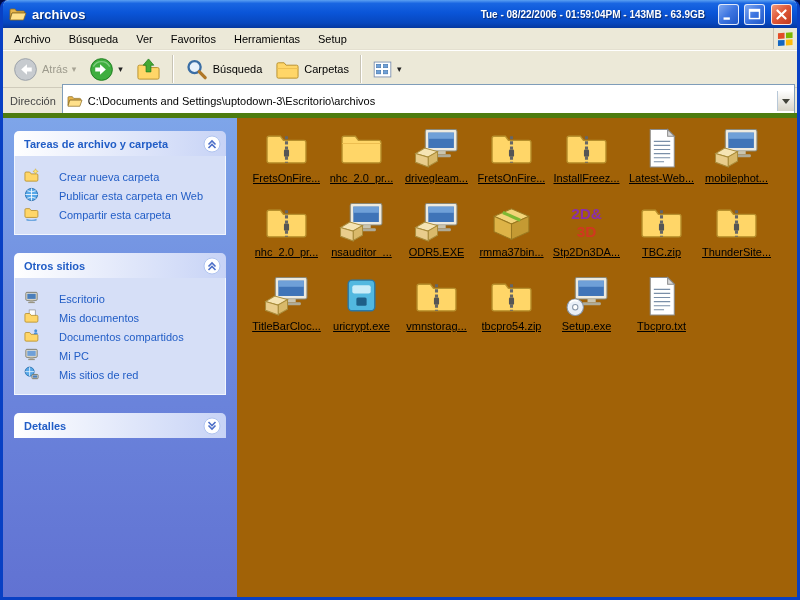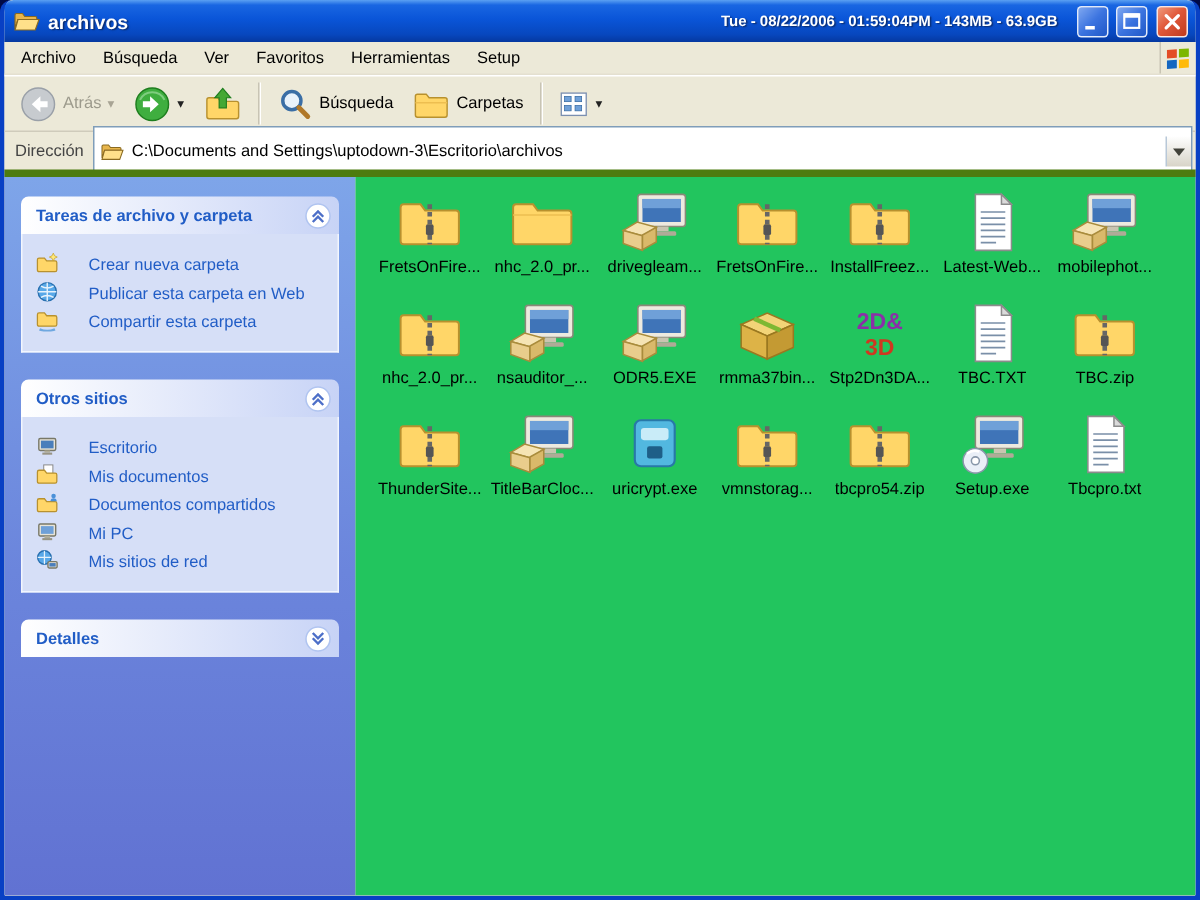--- a/index.html
+++ b/index.html
@@ -52,22 +52,22 @@
   .addr-icon svg { width:16px; height:14px; display:block; }
   .addr-text { flex:1; font-size:11px; color:#000; white-space:nowrap; overflow:hidden; }
   .addr-drop { width:17px; height:20px; background:linear-gradient(#FEFEFE,#D8D4C8);
                border-left:1px solid #B8C8D8; display:flex; align-items:center; justify-content:center; }
   .addr-drop::after { content:""; border:4px solid transparent; border-top:5px solid #42423A; margin-top:5px; }
 
   
   .main { flex:1; display:flex; border-top:5px solid #4d7c0f; overflow:hidden; }
   .sidebar { width:234px; flex:0 0 234px; padding:13px 11px;
              background:linear-gradient(180deg,#7EA5E9 0%,#6B85DC 55%,#6172D2 100%); overflow:hidden; }
-  .content { flex:1; background:#22c55e; padding:8px 13px 0 12px; display:grid;
-             grid-template-columns:repeat(7,75px); grid-auto-rows:74px; align-content:start; overflow:hidden; }
+  .content { flex:1; background:#a16207; padding:8px 13px 0 12px; display:grid;
+             grid-template-columns:repeat(7,75px); grid-auto-rows:74px; align-content:start; overflow:hidden;text-decoration:underline; }
 
   
   .sb-panel { margin-bottom:18px; }
   .sb-head { height:25px; background:linear-gradient(90deg,#FFFFFF 0%,#C7D3F6 100%);
              border-radius:5px 5px 0 0; display:flex; align-items:center; justify-content:space-between;
              padding:0 5px 0 10px; }
   .sb-title { color:#215DC6; font-weight:bold; font-size:11px; }
   .sb-chev svg { width:18px; height:18px; display:block; }
   .sb-body { background:#D6DFF7; border:1px solid #F2F6FE; border-top:none; padding:8px 4px 9px 9px; }
   .sb-item { display:flex; align-items:flex-end; gap:20px; margin:4px 0; cursor:default; }
@@ -466,30 +466,20 @@
             <svg viewBox="0 0 44 40">
               <text x="22" y="17" text-anchor="middle" font-size="15" font-weight="bold" fill="#8B2FA8">2D&amp;</text>
               <text x="22" y="34" text-anchor="middle" font-size="15" font-weight="bold" fill="#D03820">3D</text>
             </svg>
           </span>
           <span class="file-label">Stp2Dn3DA...</span>
         </div>
         <div class="file-tile">
           <span class="file-ic">
             <svg viewBox="0 0 44 40">
-              <path d="M11 1.5 H28 L34.5 8 V38 H11 Z" fill="#FFF" stroke="#8C8C8C"></path>
-              <path d="M28 1.5 L34.5 8 H28 Z" fill="#DADADA" stroke="#8C8C8C"></path>
-              <path d="M14.5 13 h16 M14.5 17 h16 M14.5 21 h16 M14.5 25 h16 M14.5 29 h16 M14.5 33 h10" stroke="#7A8FA8" stroke-width="1.1"></path>
-            </svg>
-          </span>
-          <span class="file-label">TBC.TXT</span>
-        </div>
-        <div class="file-tile">
-          <span class="file-ic">
-            <svg viewBox="0 0 44 40">
               <path d="M3 10 q0-2 2-2 h11 l3 4 h20 q2 0 2 2 v18 q0 2-2 2 H5 q-2 0-2-2 z" fill="#FFD668" stroke="#B8912E" stroke-width="1.3"></path>
               <path d="M22 8 v26" stroke="#666" stroke-width="3" stroke-dasharray="3 2"></path>
               <rect x="19.5" y="21" width="5" height="7" rx="1.2" fill="#555"></rect>
             </svg>
           </span>
           <span class="file-label">TBC.zip</span>
         </div>
         <div class="file-tile">
           <span class="file-ic">
             <svg viewBox="0 0 44 40">

